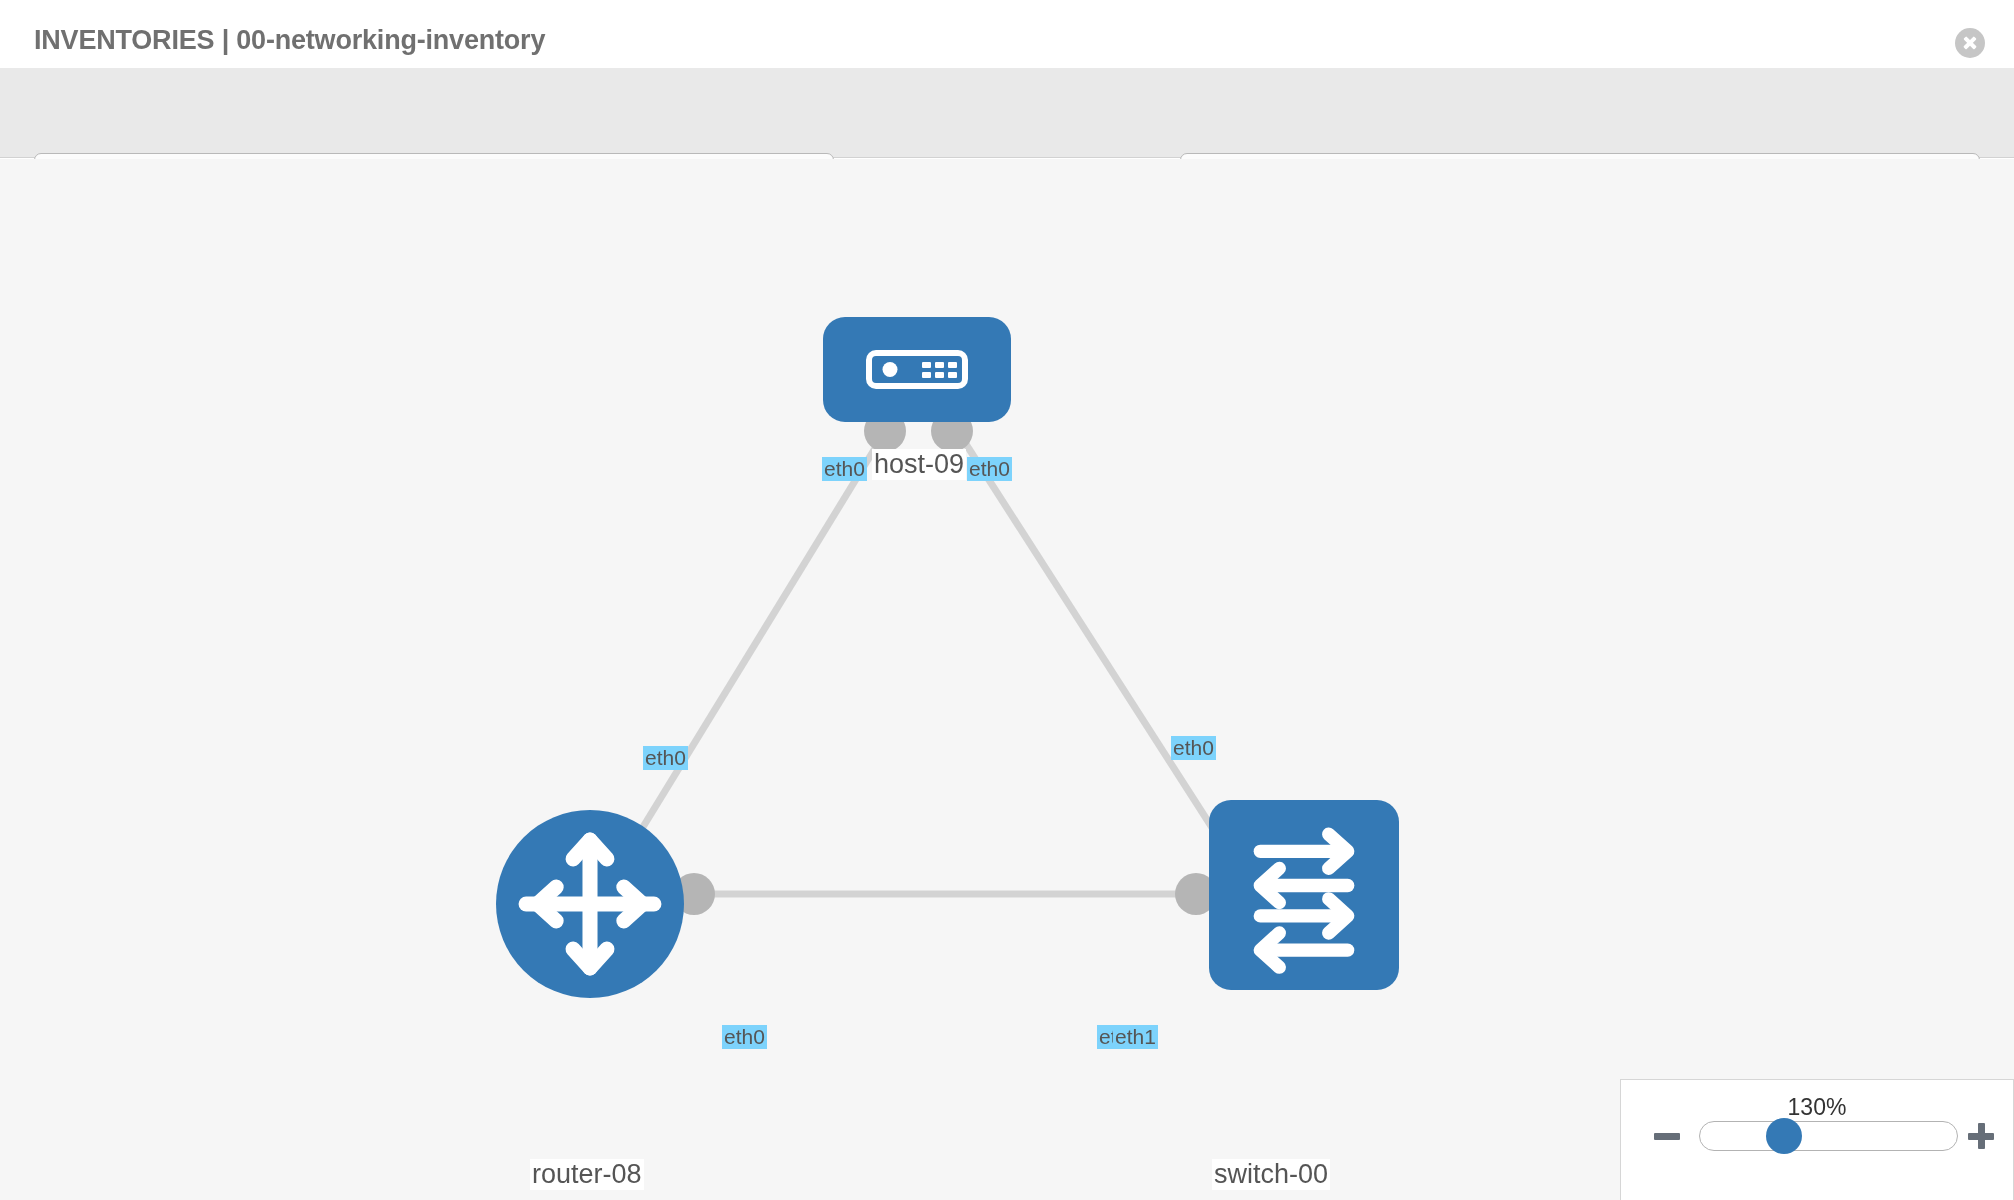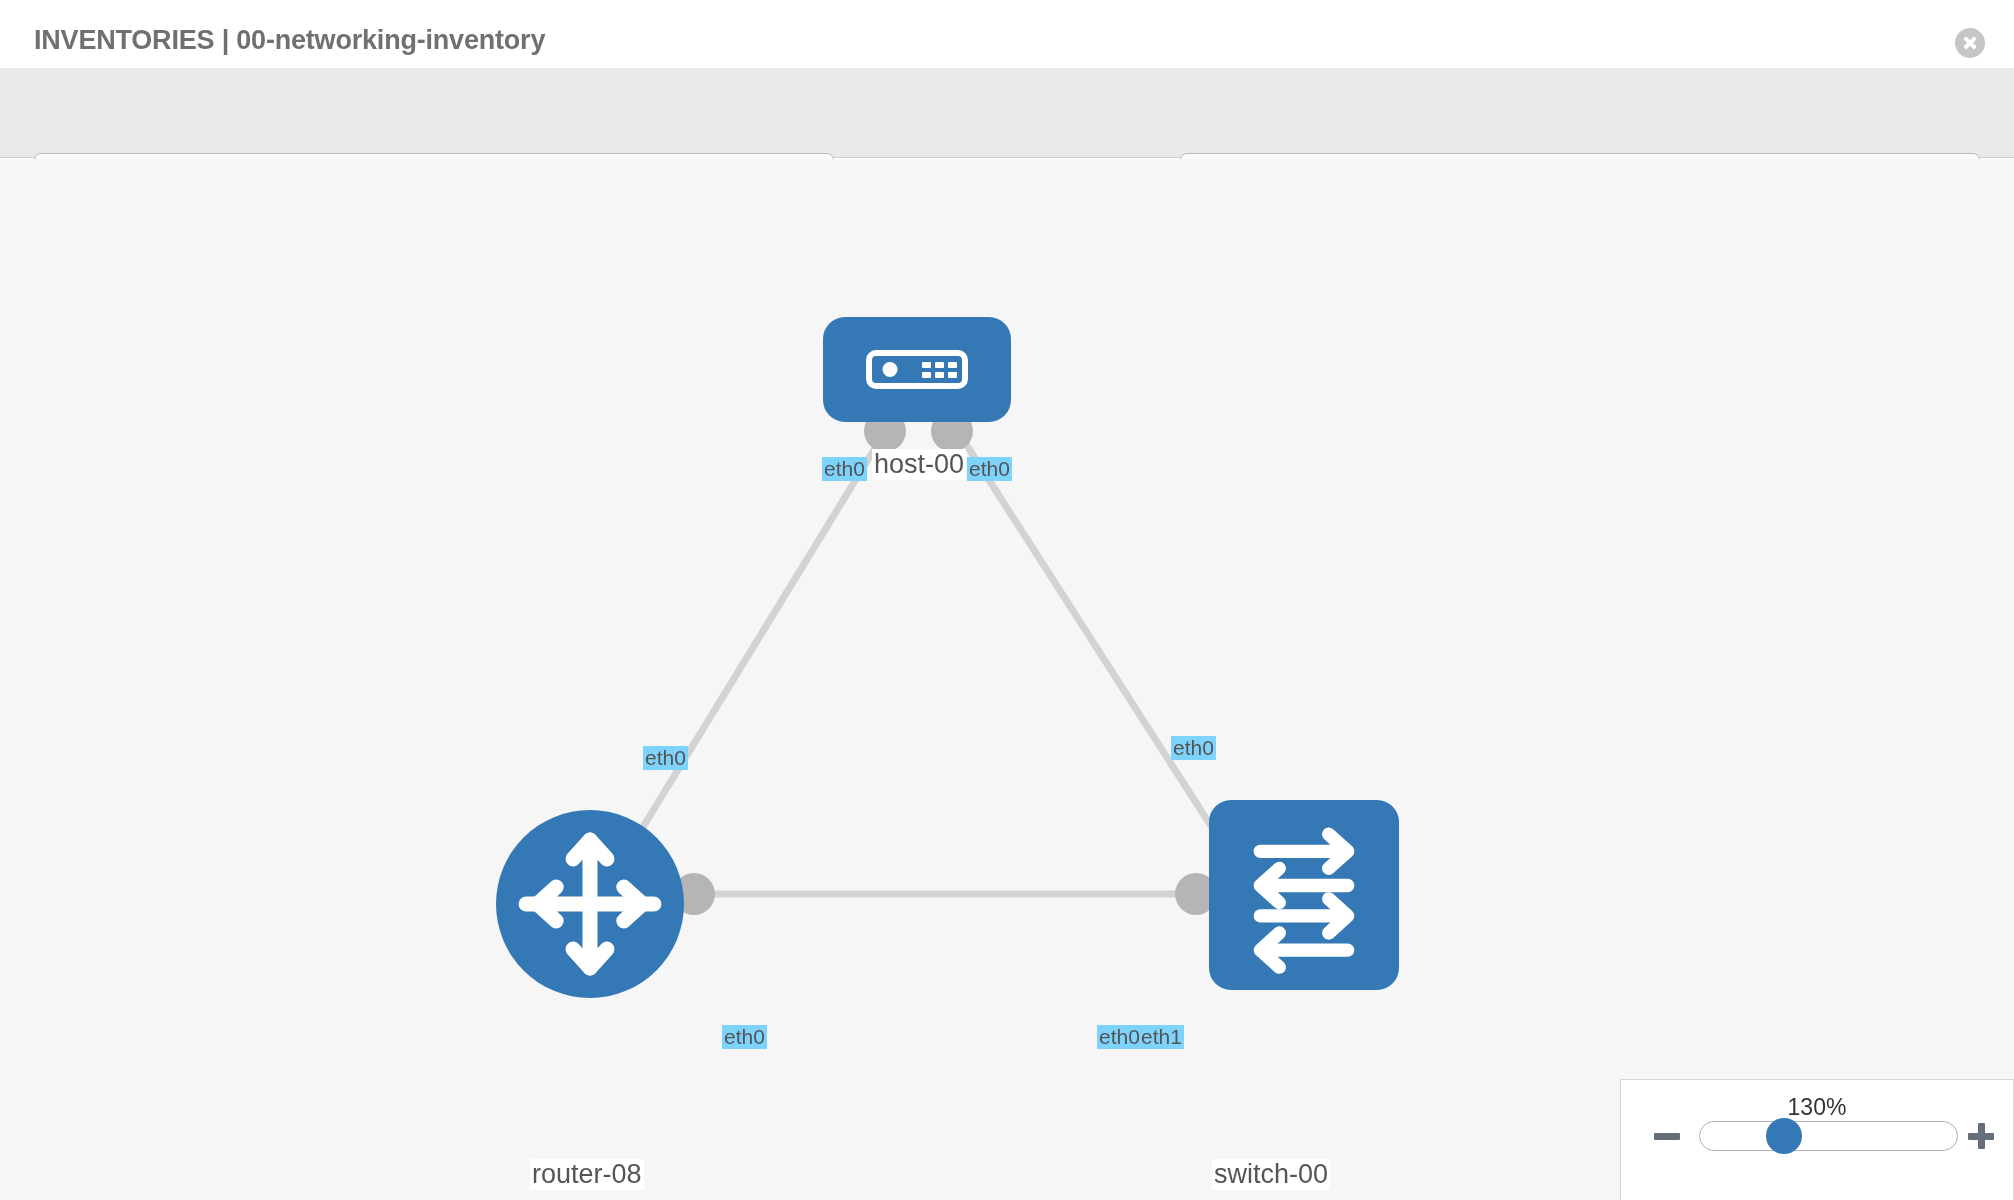--- a/index.html
+++ b/index.html
@@ -140,21 +140,21 @@
     background: #7dd3fc;
     white-space: nowrap;
     padding: 0 2px;
   }
   .el-host-left   { left: 822px; top: 298px; }
   .el-host-right  { left: 967px; top: 298px; }
   .el-rt-up       { left: 643px; top: 587px; }
   .el-sw-up       { left: 1171px; top: 577px; }
   .el-rt-right    { left: 722px; top: 866px; }
   .el-sw-left-a   { left: 1097px; top: 866px; }
-  .el-sw-left-b   { left: 1139px; top: 866px; }
+  .el-sw-left-b   { left: 1113px; top: 866px; }
 
   
   .zoom-panel {
     position: absolute; left: 1620px; top: 1079px;
     width: 394px; height: 155px;
     background: #ffffff;
     border: 1px solid #d6d6d6;
   }
   .zoom-value {
     position: absolute; top: 14px; width: 100%;
@@ -285,21 +285,21 @@
           <path d="M73 45 H28"></path>
             <path d="M37 36 L27 45 L37 54"></path>
           <path d="M27 61 H72"></path>
             <path d="M63 52 L73 61 L63 70"></path>
           <path d="M73 79 H28"></path>
             <path d="M37 70 L27 79 L37 88"></path>
         </g>
       </svg>
     </div>
 
-    <div class="node-label lbl-host">host-00</div>
+    <div class="node-label lbl-host">host-09</div>
     <div class="node-label lbl-router">router-08</div>
     <div class="node-label lbl-switch">switch-00</div>
 
     <div class="edge-label el-host-left">eth0</div>
     <div class="edge-label el-host-right">eth0</div>
     <div class="edge-label el-rt-up">eth0</div>
     <div class="edge-label el-sw-up">eth0</div>
     <div class="edge-label el-rt-right">eth0</div>
     <div class="edge-label el-sw-left-a">eth0</div>
     <div class="edge-label el-sw-left-b">eth1</div>

